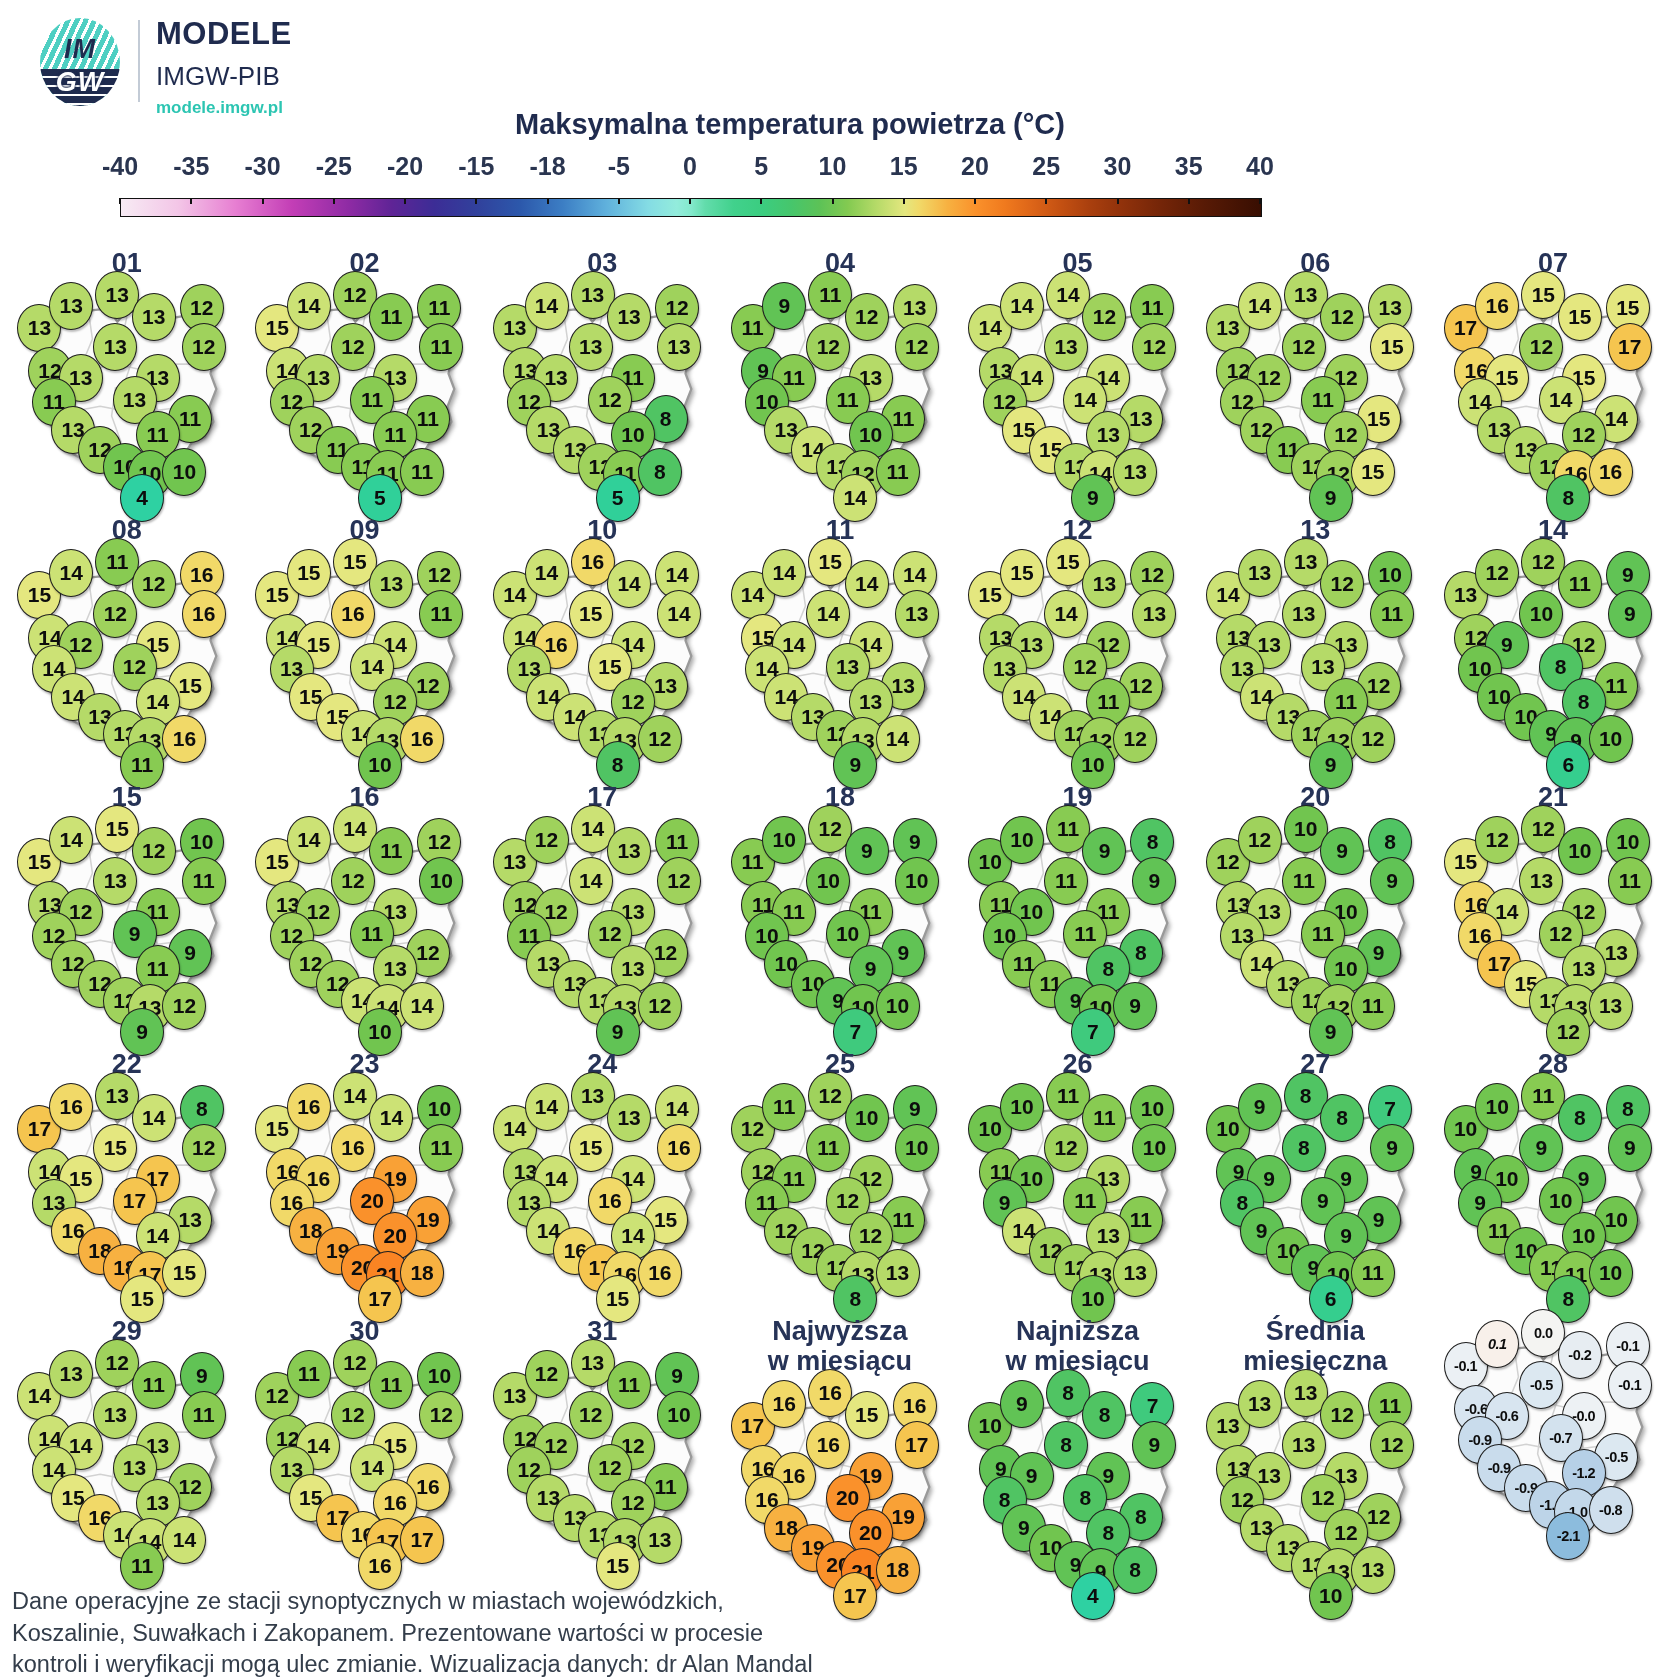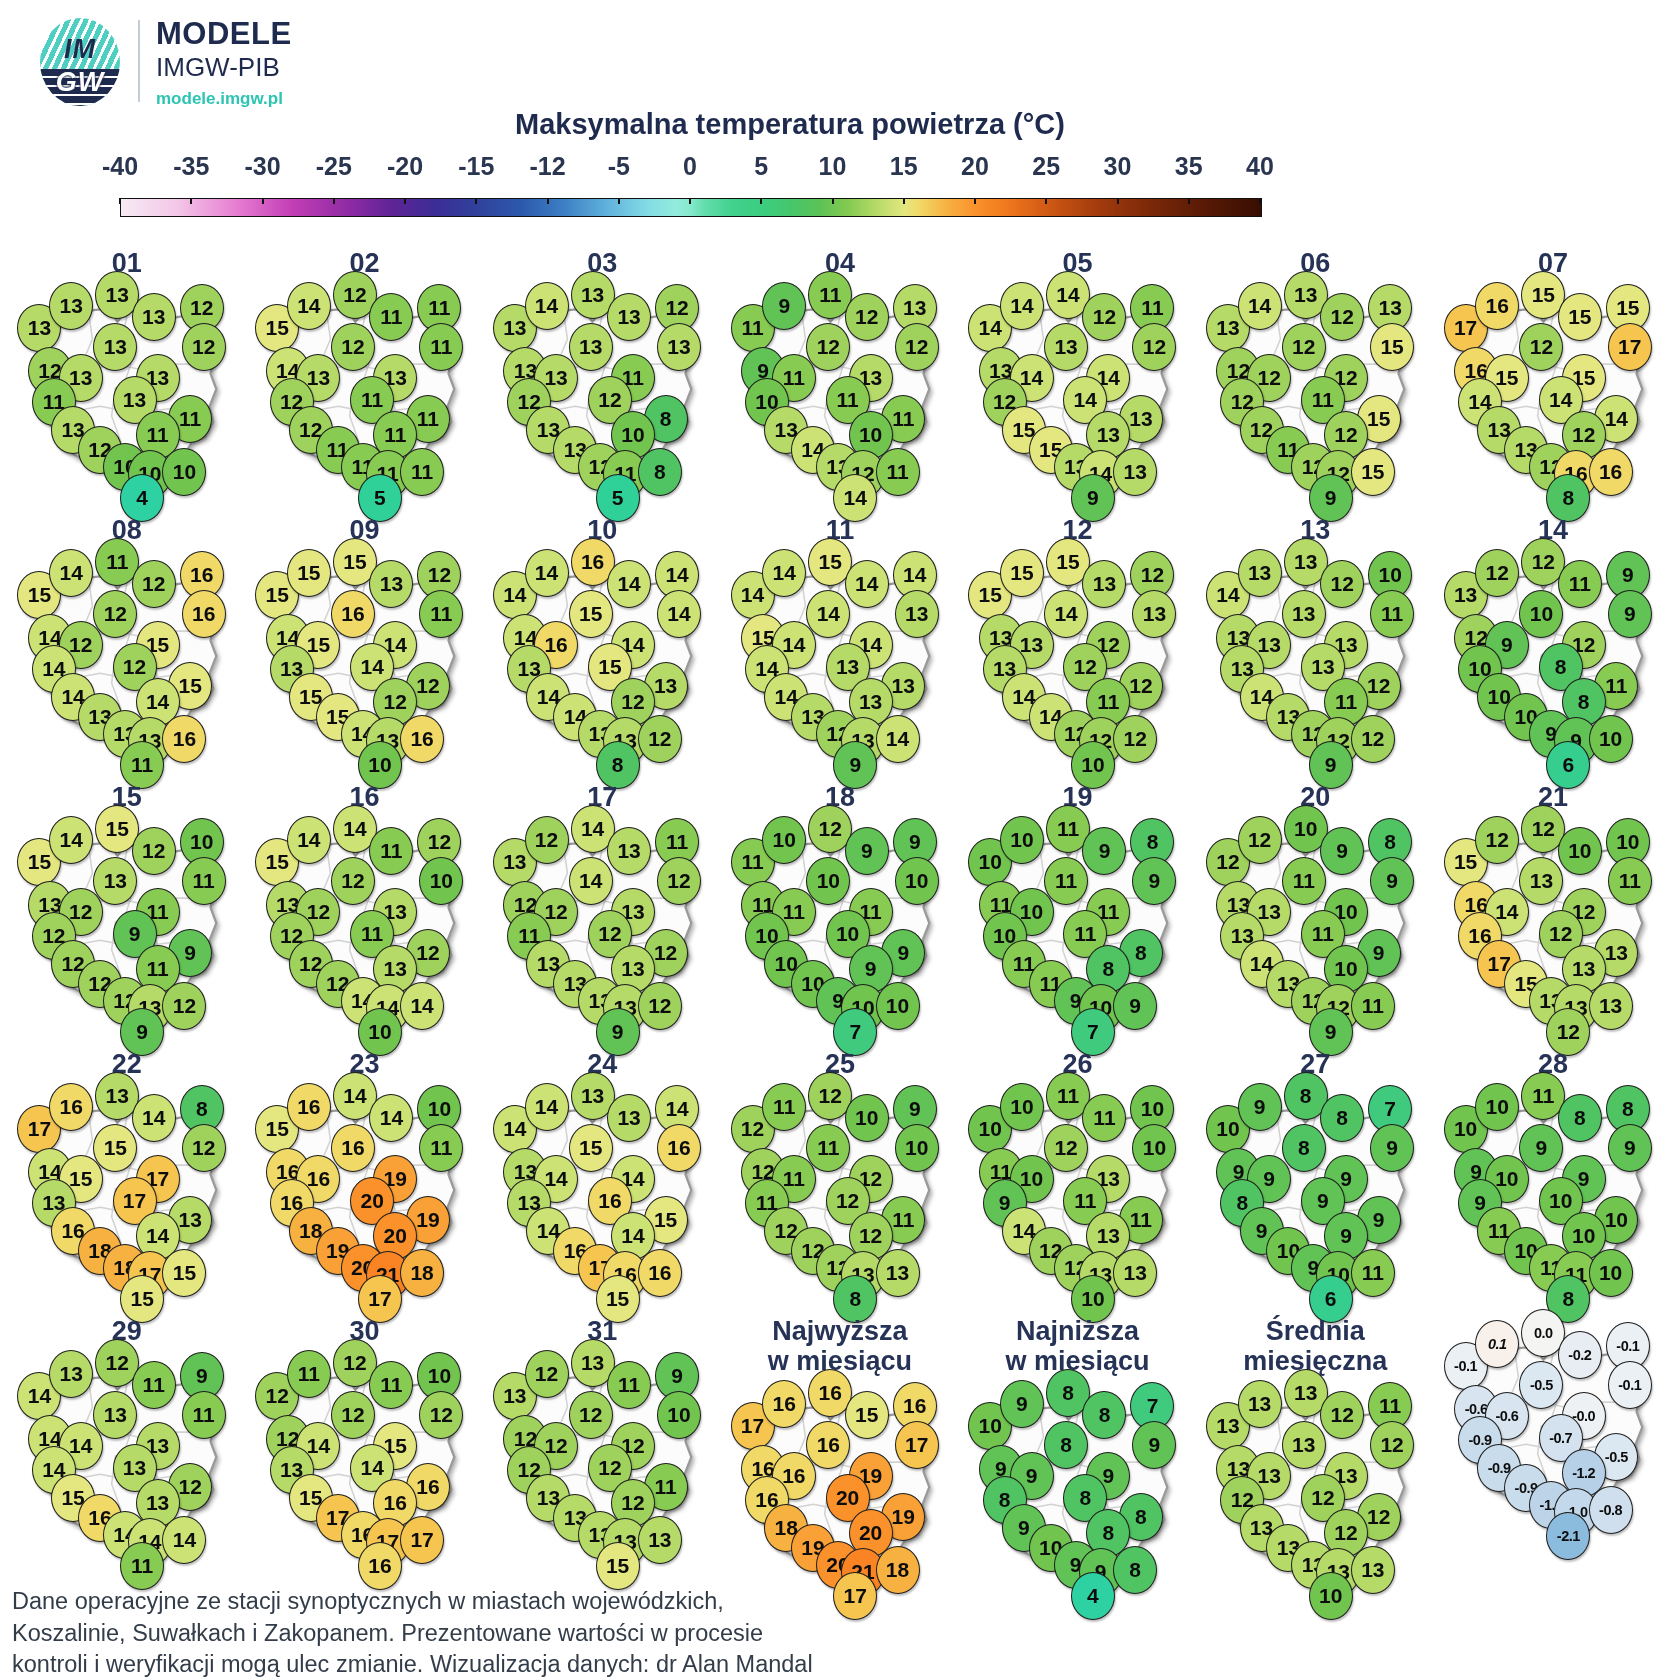--- a/index.html
+++ b/index.html
@@ -12,21 +12,21 @@
   .logo .low{position:absolute;left:0;right:0;bottom:0;height:42%;
         background:repeating-linear-gradient(180deg,#1f2b4e 0 7px,#ffffff 7px 9px);}
   .logo .im{position:absolute;top:16px;left:0;right:0;text-align:center;
         font-weight:bold;font-style:italic;font-size:27px;color:#1f2b4e;letter-spacing:1px;}
   .logo .gw{position:absolute;bottom:8px;left:0;right:0;text-align:center;
         font-weight:bold;font-style:italic;font-size:27px;color:#ffffff;letter-spacing:1px;
         text-shadow:0 0 3px #1f2b4e,0 0 3px #1f2b4e;}
   .brand-div{width:2px;height:82px;background:#c3cbd6;margin:2px 16px 0 18px;}
   .brand-text{line-height:1;}
   .brand-title{font-size:31px;font-weight:800;color:#1f2b4e;letter-spacing:.5px;}
-  .brand-sub{font-size:26px;font-weight:400;color:#1f2b4e;margin-top:5px;}
+  .brand-sub{font-size:26px;font-weight:400;color:#1f2b4e;margin-top:14px;}
   .brand-url{font-size:17px;font-weight:700;color:#2cc5b2;margin-top:10px;}
   .month-title{position:absolute;top:40px;right:58px;font-size:37px;font-weight:800;color:#1f2b4e;}
   
   .chart-title{position:absolute;top:108px;left:100px;width:1380px;text-align:center;
         font-size:29px;font-weight:700;color:#1f2b4e;}
   .cbar-wrap{position:absolute;top:152px;left:120px;width:1140px;height:75px;}
   .cbar-labels{position:relative;height:30px;}
   .cbar-labels span{position:absolute;transform:translateX(-50%);font-size:25px;font-weight:700;color:#2a3550;}
   .cbar{position:absolute;top:46px;left:0;width:1140px;height:17px;border:1px solid #111;}
   .cbar-tick{position:absolute;top:46px;width:2px;height:6px;background:#111;transform:translateX(-1px);}
@@ -68,21 +68,21 @@
   <div class="chart-title">Maksymalna temperatura powietrza (°C)</div>
 
   <div class="cbar-wrap">
     <div class="cbar-labels" id="cbar-labels">
         <span style="left: 0%;">-40</span>
         <span style="left: 6.25%;">-35</span>
         <span style="left: 12.5%;">-30</span>
         <span style="left: 18.75%;">-25</span>
         <span style="left: 25%;">-20</span>
         <span style="left: 31.25%;">-15</span>
-        <span style="left: 37.5%;">-12</span>
+        <span style="left: 37.5%;">-18</span>
         <span style="left: 43.75%;">-5</span>
         <span style="left: 50%;">0</span>
         <span style="left: 56.25%;">5</span>
         <span style="left: 62.5%;">10</span>
         <span style="left: 68.75%;">15</span>
         <span style="left: 75%;">20</span>
         <span style="left: 81.25%;">25</span>
         <span style="left: 87.5%;">30</span>
         <span style="left: 93.75%;">35</span>
         <span style="left: 100%;">40</span>

